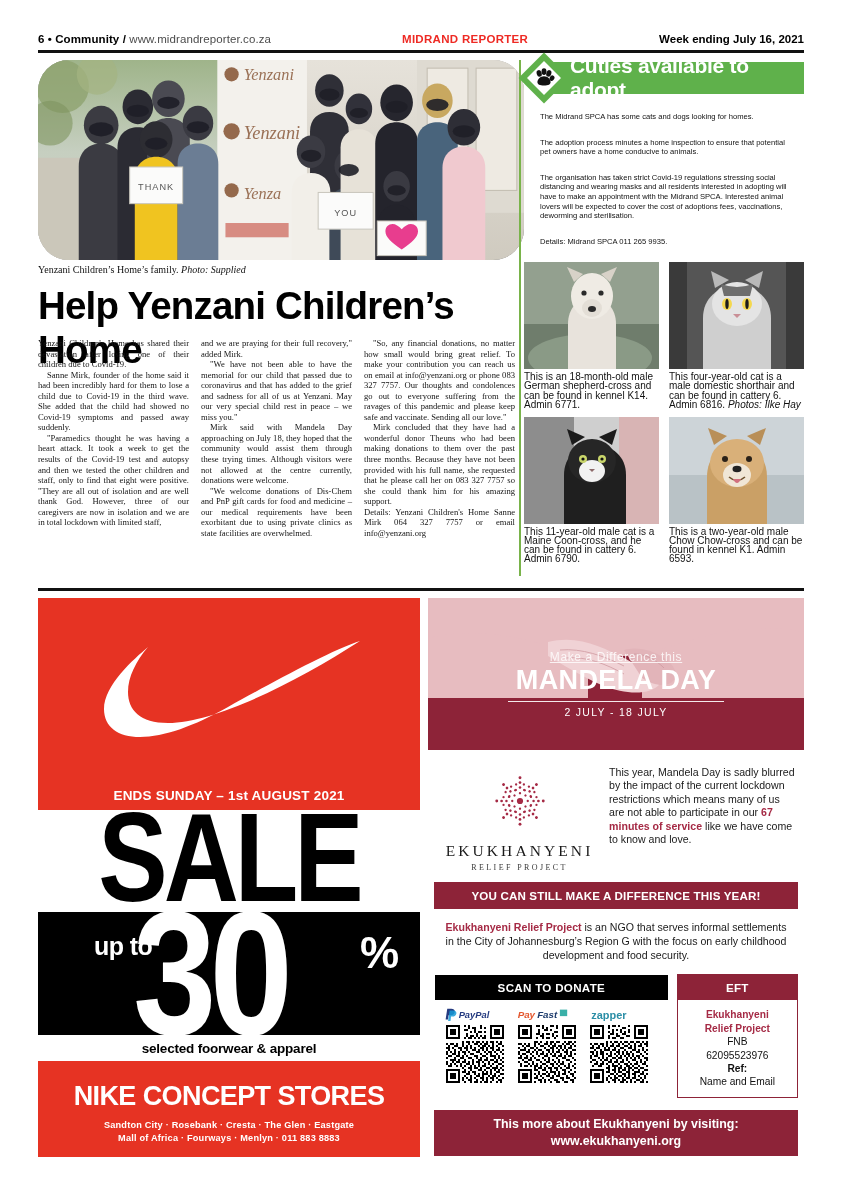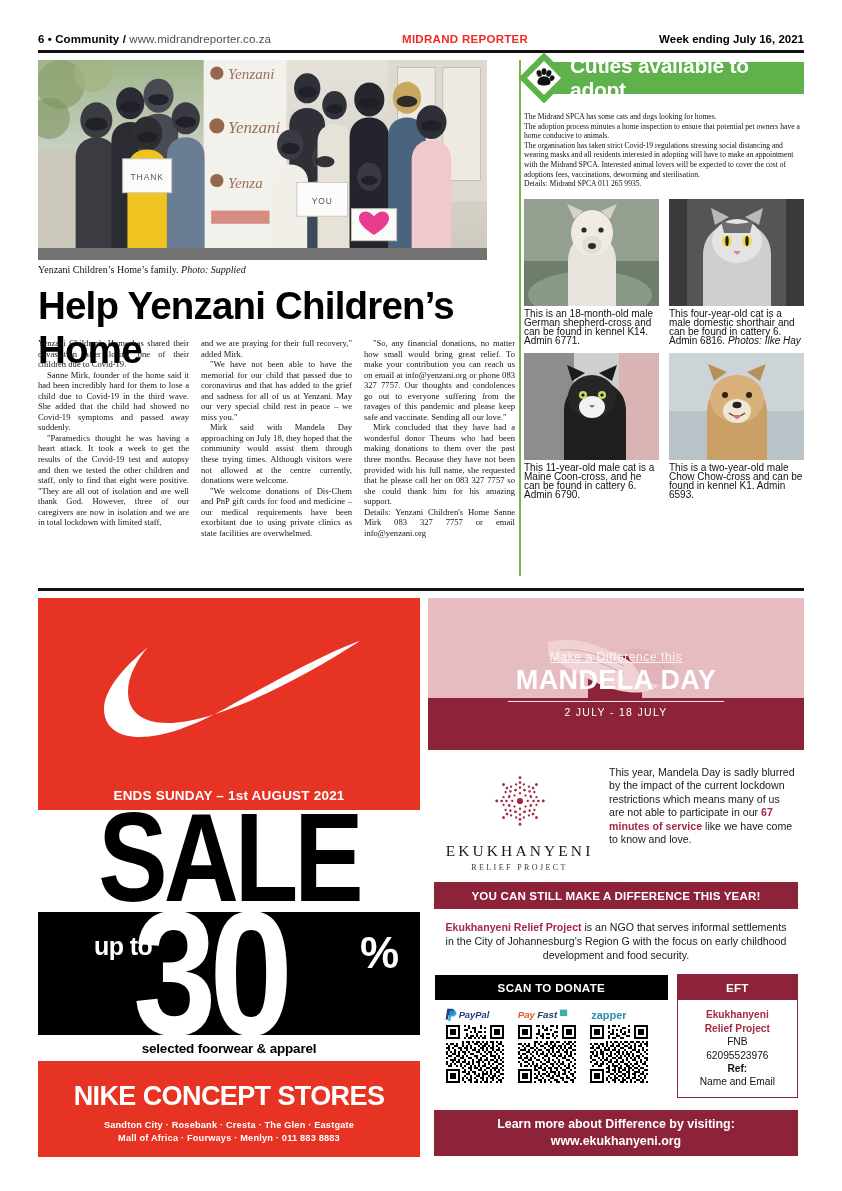--- a/index.html
+++ b/index.html
@@ -15,22 +15,22 @@
     display:flex;align-items:center;justify-content:space-between;
   }
   .mh-left{font-size:11.5px;font-weight:700;color:#000;letter-spacing:.1px;white-space:nowrap;}
   .mh-left .url{font-weight:400;color:#4c4c4c;}
   .mh-center{font-size:11.5px;font-weight:700;color:#ee2a24;letter-spacing:.3px;}
   .mh-right{font-size:11.5px;font-weight:700;color:#000;white-space:nowrap;}
   .mh-rule{position:absolute;left:38px;top:50px;width:766px;height:2.5px;background:#111;}
 
   
   .lead-photo{
-    position:absolute;left:38px;top:60px;width:449px;height:200px;
-    overflow:hidden;background:#737373;
+    position:absolute;left:38px;top:60px;width:486px;height:200px;
+    overflow:hidden;background:#737373;border-radius:31px;
   }
   .photo-canvas{position:absolute;inset:0;}
   .photo-caption{
     position:absolute;left:38px;top:264px;width:477px;
     font-family:"Liberation Serif",serif;font-size:10px;color:#111;
   }
   .photo-caption i{font-style:italic;}
 
   .headline{
     position:absolute;left:38px;top:284px;width:477px;
@@ -69,21 +69,21 @@
   }
   .spca-diamond-in{
     position:absolute;left:6px;top:6px;width:24px;height:24px;background:#fff;
   }
   .paw{position:absolute;left:8px;top:6px;width:24px;height:24px;}
 
   .spca-body{
     margin-top:16px;font-size:7.6px;line-height:9.6px;color:#111;
     font-family:"Liberation Sans",sans-serif;
   }
-  .spca-body p{margin:0;font-family:Liberation Serif, serif;}
+  .spca-body p{margin:16px;}
 
   .pets{margin-top:10px;display:flex;flex-wrap:wrap;gap:8px 10px;width:280px;}
   .pet{width:135px;}
   .pet-img{width:135px;height:107px;overflow:hidden;background:#cfd6da;position:relative;}
   .pet-cap{
     margin-top:3px;font-size:10px;line-height:9.1px;color:#111;
     font-family:Liberation Sans, sans-serif;
   }
   .pet-cap i{font-style:italic;}
 
@@ -334,21 +334,21 @@
     </div>
     <div class="col">
       <p class="noind">and we are praying for their full recovery," added Mirk.</p>
       <p>"We have not been able to have the memorial for our child that passed due to coronavirus and that has added to the grief and sadness for all of us at Yenzani. May our very special child rest in peace – we miss you."</p>
       <p>Mirk said with Mandela Day approaching on July 18, they hoped that the community would assist them through these trying times. Although visitors were not allowed at the centre currently, donations were welcome.</p>
       <p>"We welcome donations of Dis-Chem and PnP gift cards for food and medicine – our medical requirements have been exorbitant due to using private clinics as state facilities are overwhelmed.</p>
     </div>
     <div class="col">
       <p>"So, any financial donations, no matter how small would bring great relief. To make your contribution you can reach us on email at info@yenzani.org or phone 083 327 7757. Our thoughts and condolences go out to everyone suffering from the ravages of this pandemic and please keep safe and vaccinate. Sending all our love."</p>
       <p>Mirk concluded that they have had a wonderful donor Theuns who had been making donations to them over the past three months. Because they have not been provided with his full name, she requested that he please call her on 083 327 7757 so she could thank him for his amazing support.</p>
-      <p class="noind">Details: Yenzani Children's Home Sanne Mirk 083 327 7757 or email info@yenzani.org</p>
+      <p class="noind">Details: Yenzani Children's Home Sanne Mirk 064 327 7757 or email info@yenzani.org</p>
     </div>
   </div>
 
   <div class="sep-v"></div>
   <div class="sep-h"></div>
 
   <div class="spca">
     <div class="spca-banner">
       <div class="spca-bar"></div>
       <div class="spca-diamond">
@@ -696,19 +696,19 @@
           <div class="nm">Relief Project</div>
           <div>FNB</div>
           <div>62095523976</div>
           <div class="rf">Ref:</div>
           <div>Name and Email</div>
         </div>
       </div>
     </div>
 
     <div class="ek-foot">
-      <div>Learn more about Difference by visiting:</div>
+      <div>This more about Ekukhanyeni by visiting:</div>
       <div>www.ekukhanyeni.org</div>
     </div>
 
   </div>
 
 </div>
 
 </body></html>

